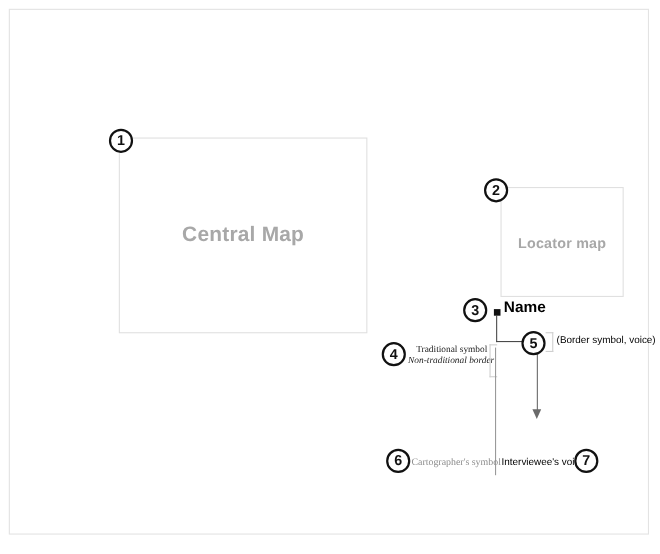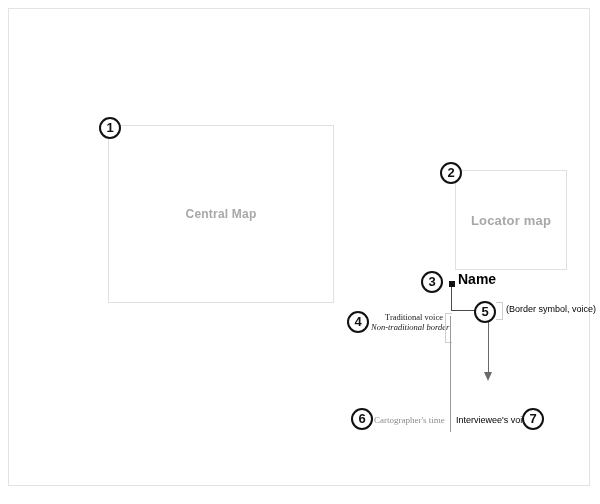--- a/index.html
+++ b/index.html
@@ -47,21 +47,21 @@
     color: #a8a8a8;
     font-weight: bold;
     letter-spacing: 0.2px;
   }
   #central-map {
     left: 108px;
     top: 125px;
     width: 226px;
     height: 178px;
   }
-  #central-map .map-label { font-size: 12px; }
+  #central-map .map-label { font-size: 19px; }
 
   #locator-map {
     left: 455px;
     top: 170px;
     width: 112px;
     height: 100px;
   }
   #locator-map .map-label { font-size: 13px; }
 
   
@@ -248,30 +248,30 @@
   <div id="name-label">Name</div>
   <div id="name-leader-v"></div>
   <div id="name-leader-h"></div>
   <div class="callout" id="callout-3">3</div>
 
   <div id="border-symbol-bracket"></div>
   <div id="border-symbol-text">(Border symbol, voice)</div>
   <div class="callout" id="callout-5">5</div>
 
   <div id="border-legend">
-    <div class="legend-line">Traditional voice</div>
+    <div class="legend-line">Traditional symbol</div>
     <div class="legend-line italic">Non-traditional border</div>
   </div>
   <div id="border-legend-bracket"></div>
   <div class="callout" id="callout-4">4</div>
 
   <div id="time-arrow-line"></div>
   <div id="time-arrow-head"></div>
 
   <div id="voice-divider"></div>
 
-  <div id="cartographer-voice">Cartographer's time</div>
+  <div id="cartographer-voice">Cartographer's symbol</div>
   <div class="callout" id="callout-6">6</div>
 
   <div id="interviewee-voice">Interviewee's voice</div>
   <div class="callout" id="callout-7">7</div>
 
 </div>
 
 </body></html>

